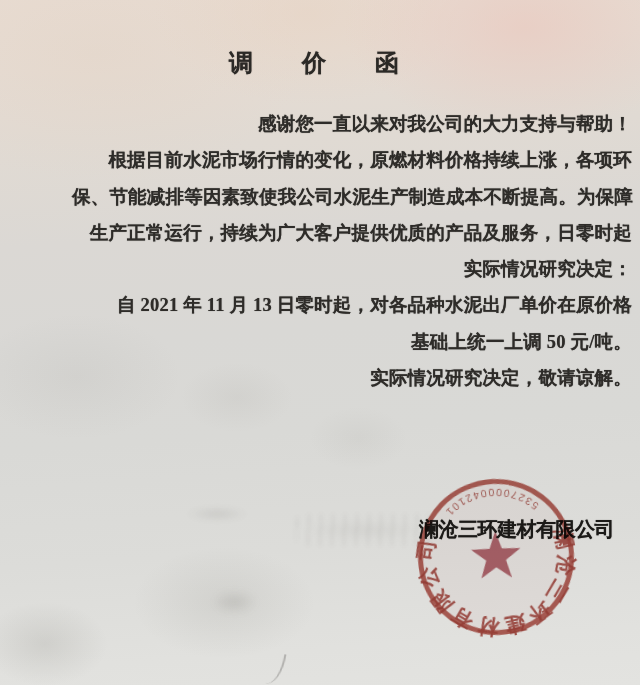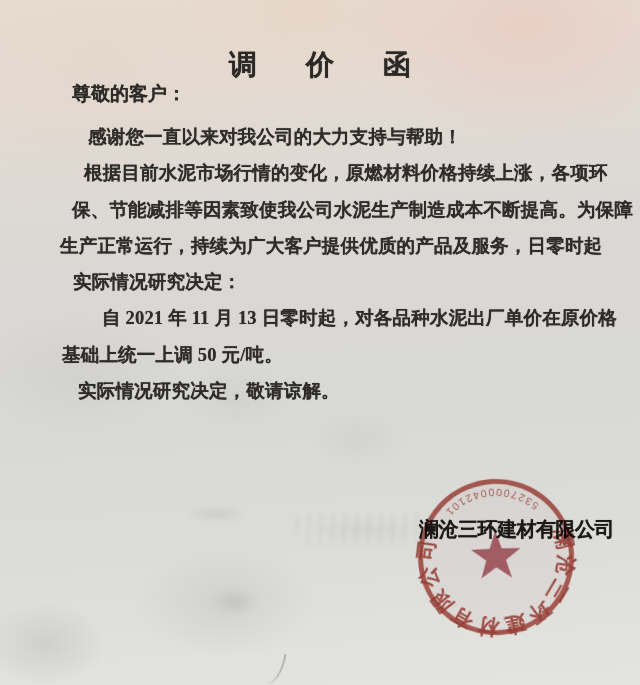--- a/index.html
+++ b/index.html
@@ -15,31 +15,31 @@
       radial-gradient(ellipse 150px 90px at 12% 55%, rgba(120,118,112,.07), transparent 70%),
       radial-gradient(ellipse 130px 80px at 35% 88%, rgba(118,116,108,.12), transparent 70%),
       radial-gradient(ellipse 90px 60px at 7% 94%, rgba(108,106,98,.14), transparent 70%),
       radial-gradient(ellipse 80px 50px at 37% 58%, rgba(128,126,118,.08), transparent 70%),
       radial-gradient(ellipse 70px 45px at 56% 64%, rgba(128,126,118,.07), transparent 70%),
       linear-gradient(176deg,#e8dcd2 0%,#e6dcd3 10%,#e0dad3 22%,#dbd8d4 34%,#d9d8d5 48%,#d9d9d6 62%,#dcdcd9 78%,#e1e1de 92%,#e3e3e0 100%);
     color:#2c2a27;
   }
   .doc-title{
     position:absolute;left:229px;top:51px;
-    font-size:28px;font-weight:700;line-height:1;
+    font-size:24px;font-weight:700;line-height:1;
     letter-spacing:49px;white-space:nowrap;
     color:#2b2926;text-shadow:0 0 .8px rgba(43,41,38,.85);
   }
   .salutation{
     position:absolute;left:72px;top:81px;
     font-size:19px;font-weight:700;white-space:nowrap;
     color:#2c2a27;text-shadow:0 0 .7px rgba(44,42,39,.8);
   }
   .body-lines{
-    position:absolute;left:57px;top:119px;width:575px;
+    position:absolute;left:57px;top:106px;width:575px;text-align:right;
   }
   .body-line{
     white-space:nowrap;line-height:36.3px;font-size:18.5px;
     letter-spacing:.2px;font-weight:600;
     color:#2e2c29;text-shadow:0 0 .8px rgba(46,44,41,.75);
   }
   .body-line:nth-child(1){margin-left:31px}
   .body-line:nth-child(2){margin-left:27px}
   .body-line:nth-child(3){margin-left:15px}
   .body-line:nth-child(4){margin-left:3px}
@@ -91,21 +91,20 @@
     filter:blur(3px);
   }
 </style>
 </head>
 <body>
 
 <div id="paper">
 
   <div class="doc-title">调价函</div>
 
-  <div class="salutation">尊敬的客户：</div>
 
   <div class="body-lines">
       <div class="body-line indent">感谢您一直以来对我公司的大力支持与帮助！</div>
       <div class="body-line indent">根据目前水泥市场行情的变化，原燃材料价格持续上涨，各项环</div>
       <div class="body-line">保、节能减排等因素致使我公司水泥生产制造成本不断提高。为保障</div>
       <div class="body-line">生产正常运行，持续为广大客户提供优质的产品及服务，日零时起</div>
       <div class="body-line">实际情况研究决定：</div>
       <div class="body-line indent">自 2021 年 11 月 13 日零时起，对各品种水泥出厂单价在原价格</div>
       <div class="body-line">基础上统一上调 50 元/吨。</div>
       <div class="body-line indent">实际情况研究决定，敬请谅解。</div>

